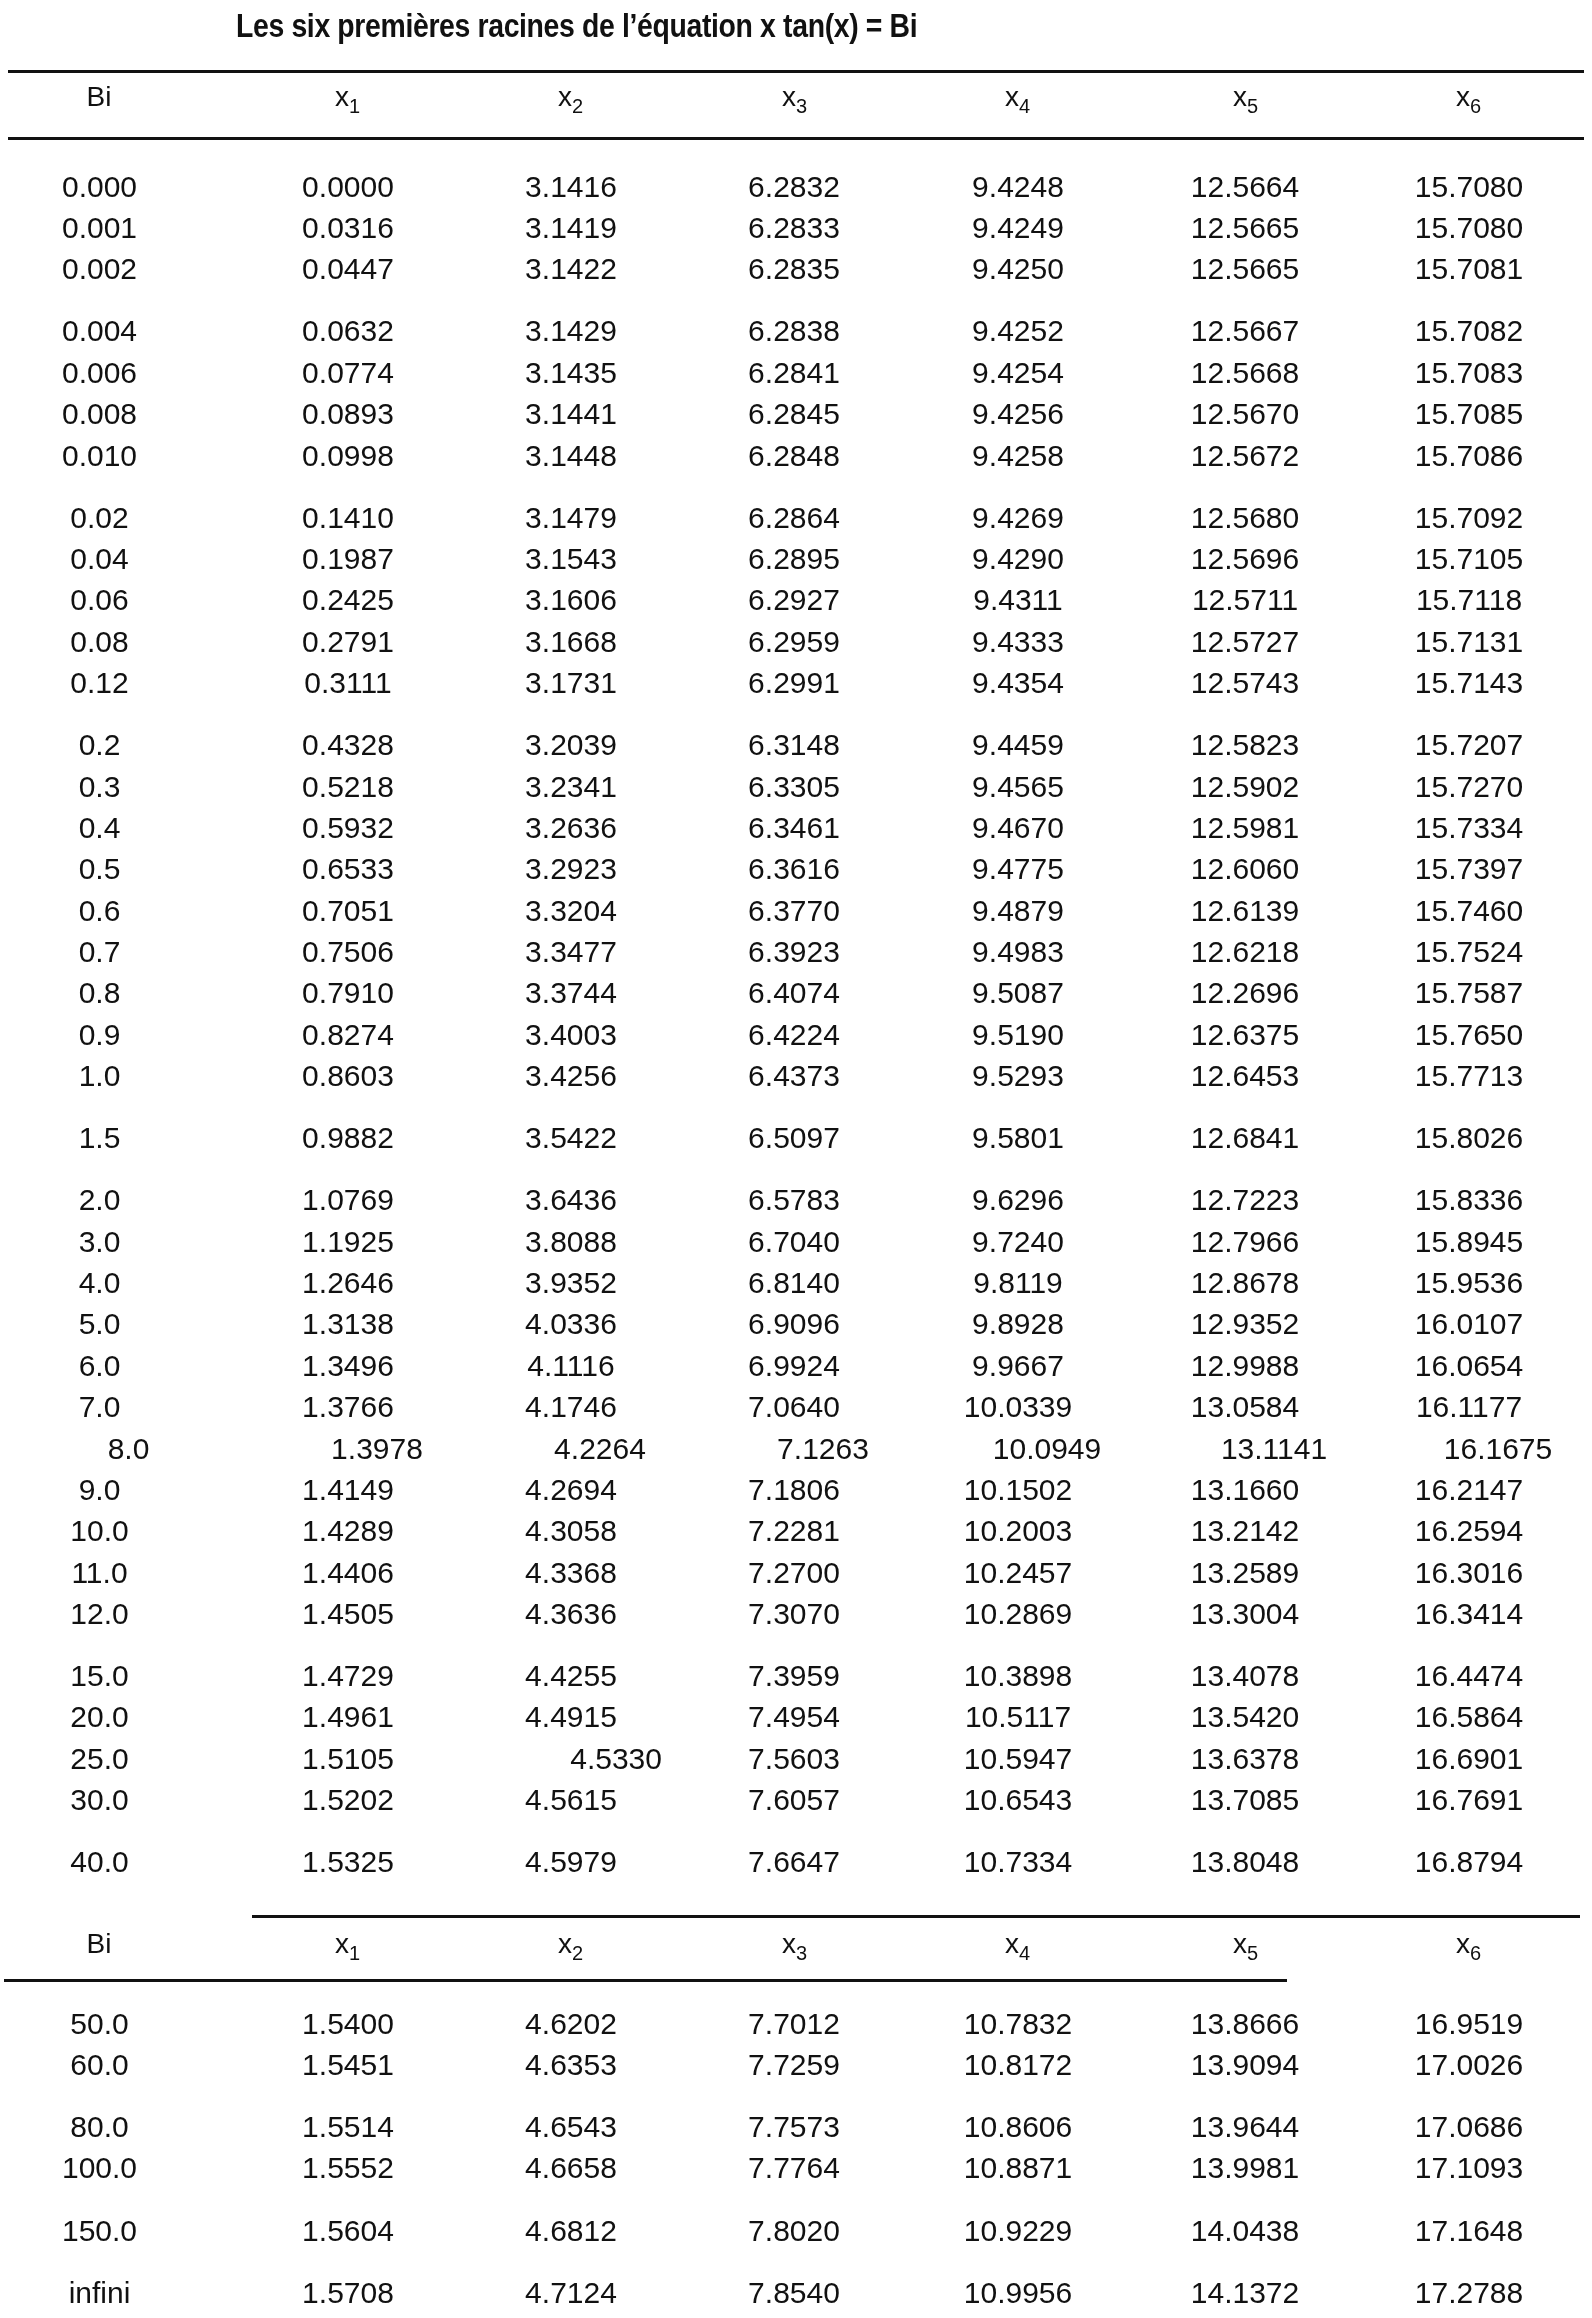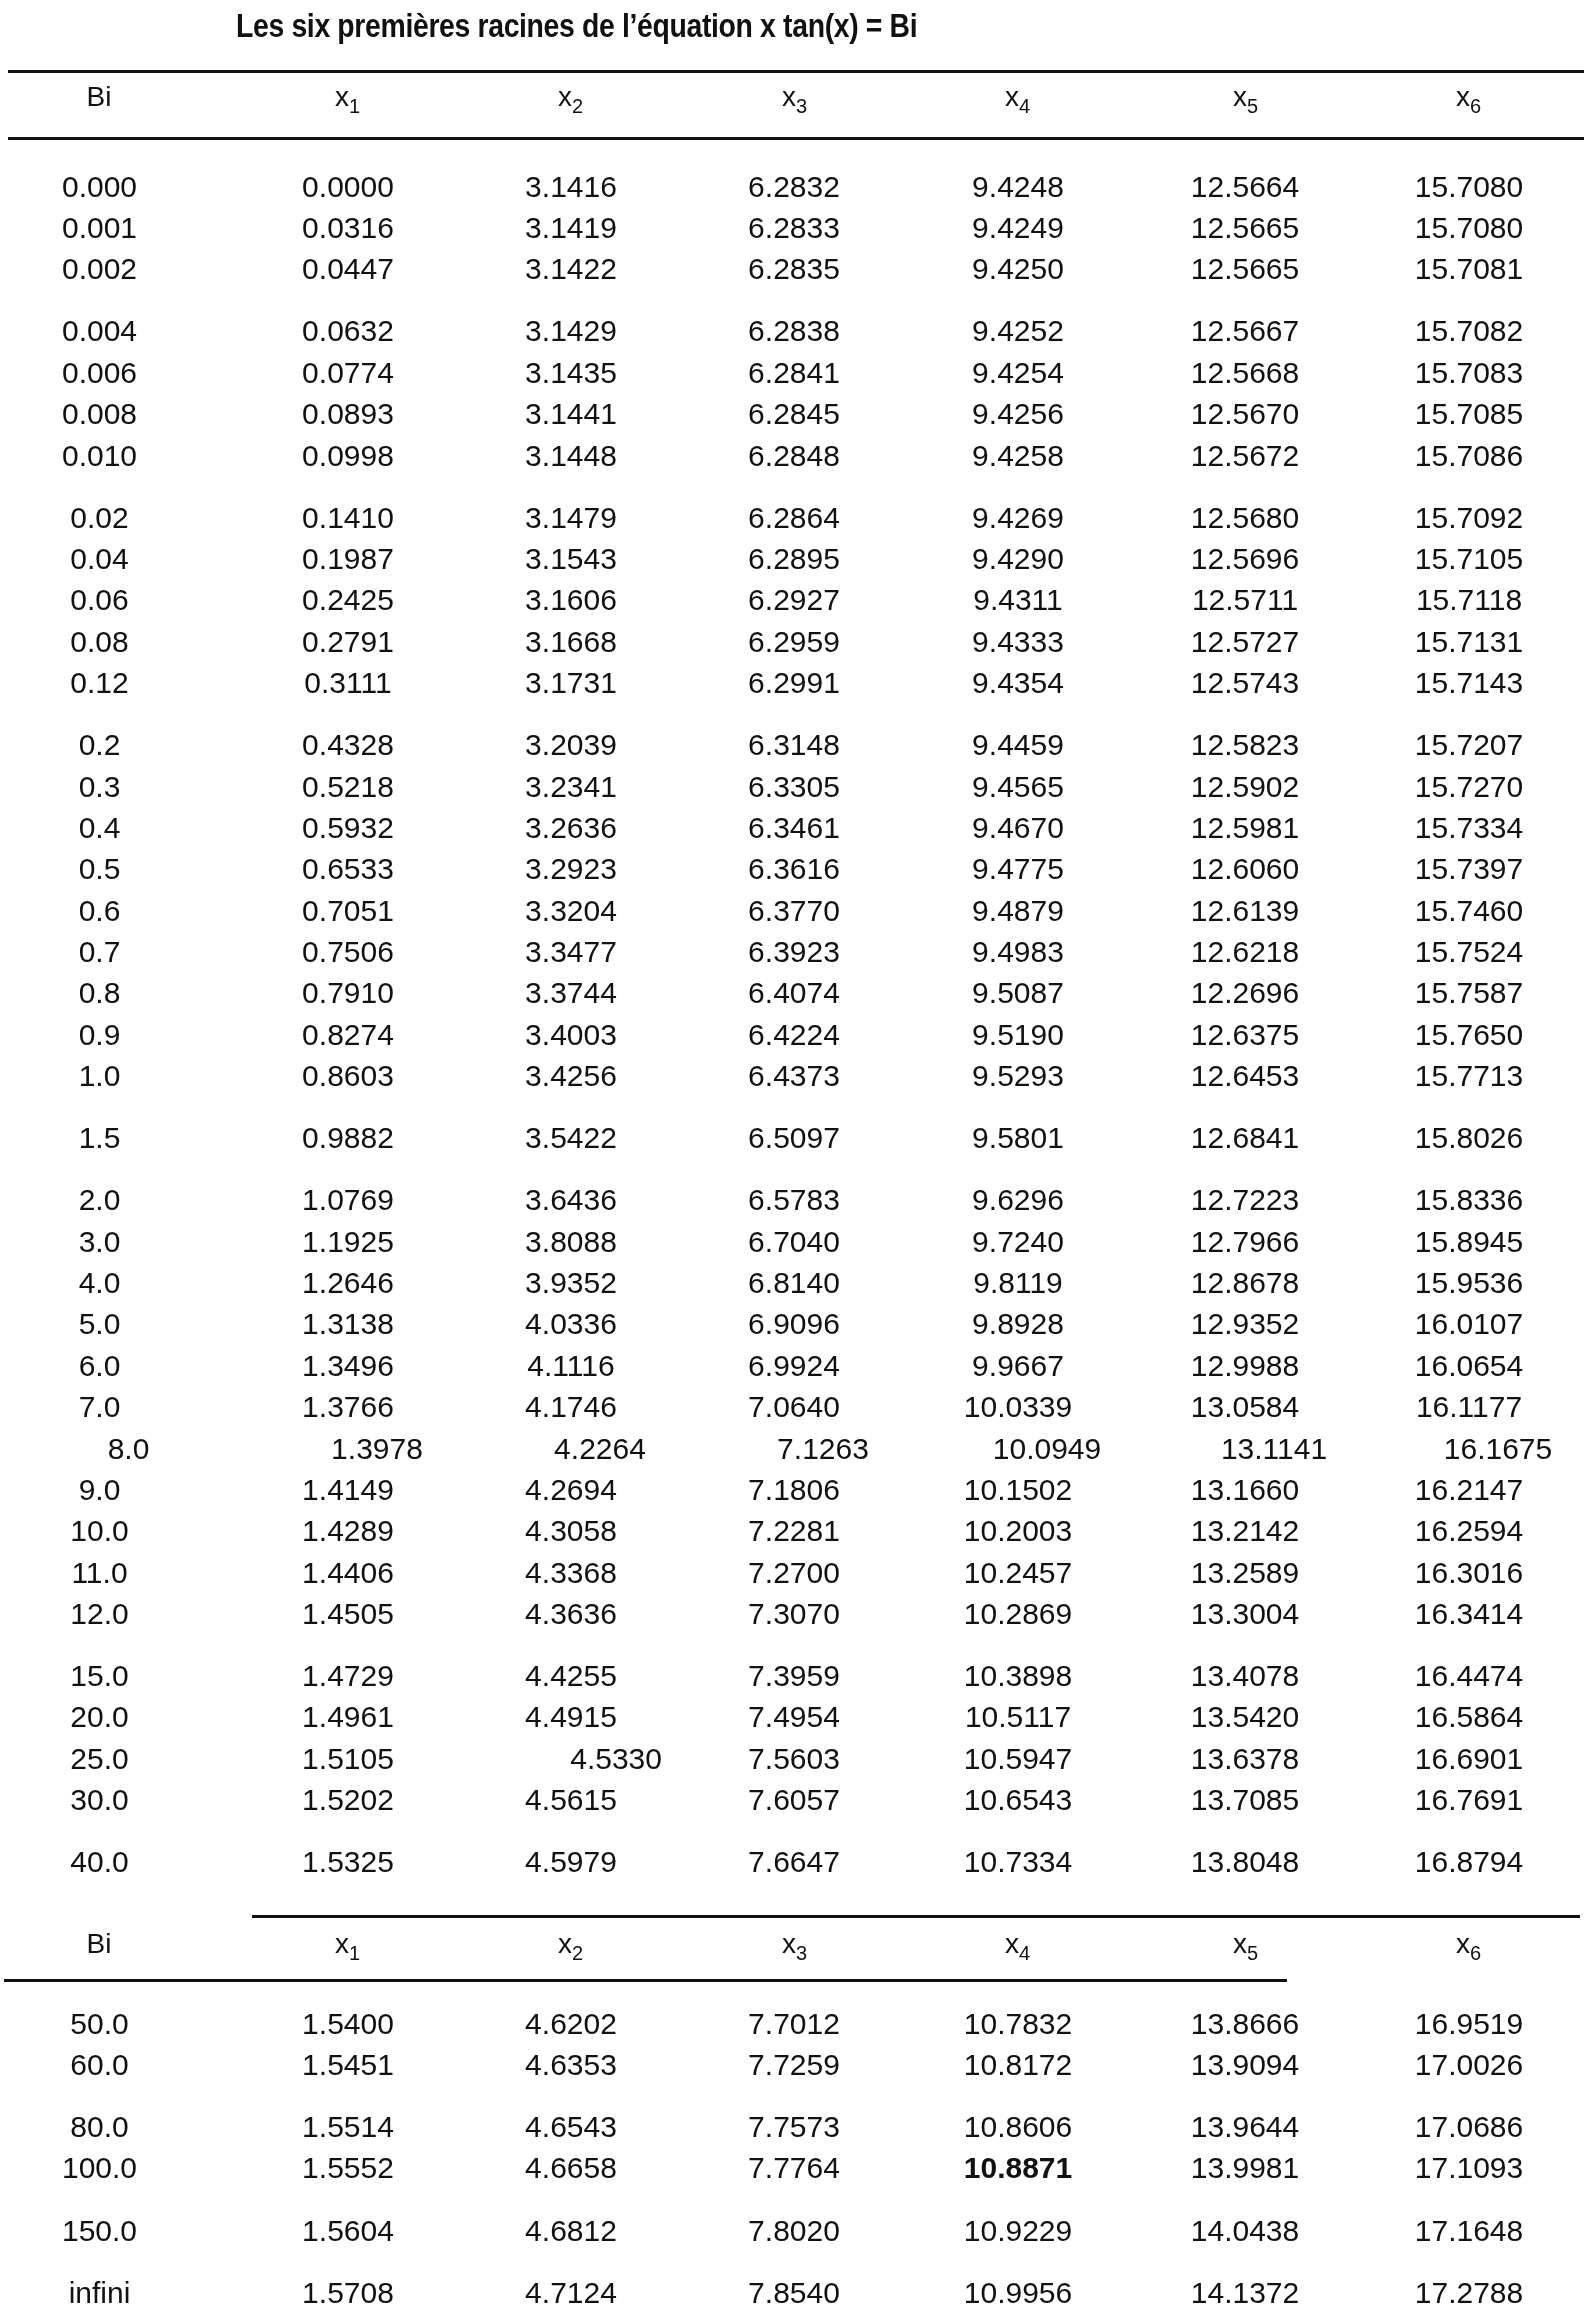--- a/index.html
+++ b/index.html
@@ -414,21 +414,21 @@
       <div class="cell" style="left: 703px;">7.7573</div>
       <div class="cell" style="left: 927px;">10.8606</div>
       <div class="cell" style="left: 1154px;">13.9644</div>
       <div class="cell" style="left: 1378px;">17.0686</div>
     </div>
     <div class="row" style="top: 2151px;">
       <div class="cell bi" style="left: 25px;">100.0</div>
       <div class="cell" style="left: 257px;">1.5552</div>
       <div class="cell" style="left: 480px;">4.6658</div>
       <div class="cell" style="left: 703px;">7.7764</div>
-      <div class="cell" style="left: 927px; font-weight: bold;">10.8871</div>
+      <div class="cell" style="left: 927px;">10.8871</div>
       <div class="cell" style="left: 1154px;">13.9981</div>
       <div class="cell" style="left: 1378px;">17.1093</div>
     </div>
     <div class="row" style="top: 2214px;">
       <div class="cell bi" style="left: 25px;">150.0</div>
       <div class="cell" style="left: 257px;">1.5604</div>
       <div class="cell" style="left: 480px;">4.6812</div>
       <div class="cell" style="left: 703px;">7.8020</div>
       <div class="cell" style="left: 927px;">10.9229</div>
       <div class="cell" style="left: 1154px;">14.0438</div>

